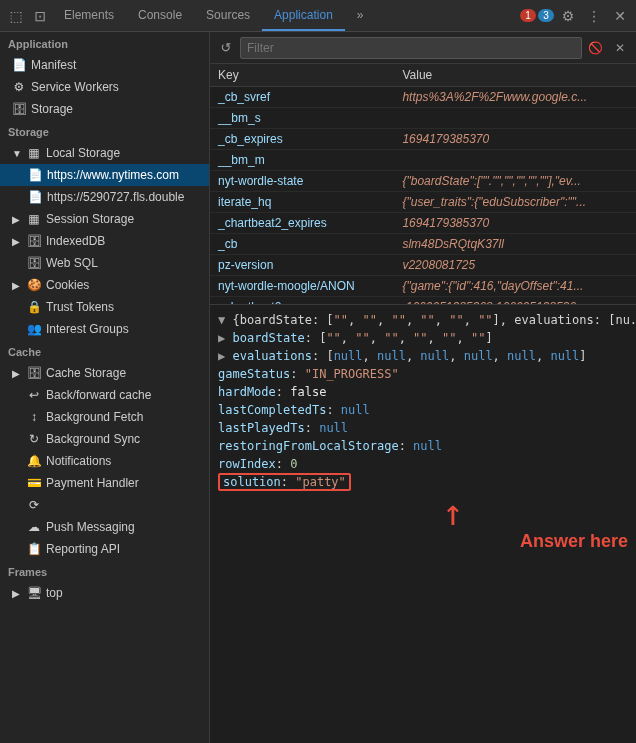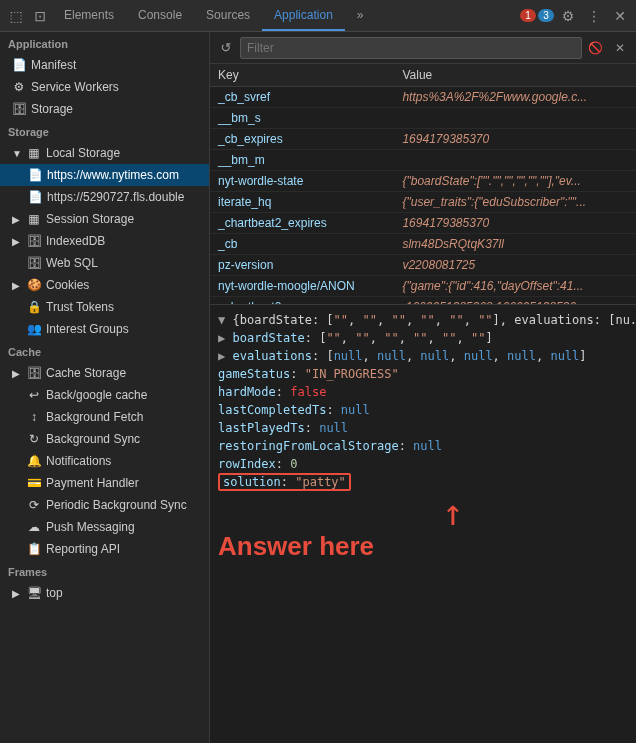--- a/index.html
+++ b/index.html
@@ -317,21 +317,21 @@
 
     <div class="sidebar-section-header">Cache</div>
     <div class="sidebar-item">
       <span class="expand-arrow">▶</span>
       <span class="sidebar-icon">🗄</span>
       <span>Cache Storage</span>
     </div>
     <div class="sidebar-item">
       <span class="expand-arrow"> </span>
       <span class="sidebar-icon">↩</span>
-      <span>Back/google cache</span>
+      <span>Back/forward cache</span>
     </div>
 
     <div class="sidebar-item">
       <span class="expand-arrow"> </span>
       <span class="sidebar-icon">↕</span>
       <span>Background Fetch</span>
     </div>
     <div class="sidebar-item">
       <span class="expand-arrow"> </span>
       <span class="sidebar-icon">↻</span>
@@ -343,21 +343,20 @@
       <span>Notifications</span>
     </div>
     <div class="sidebar-item">
       <span class="expand-arrow"> </span>
       <span class="sidebar-icon">💳</span>
       <span>Payment Handler</span>
     </div>
     <div class="sidebar-item">
       <span class="expand-arrow"> </span>
       <span class="sidebar-icon">⟳</span>
-      <span>Periodic Background Sync</span>
     </div>
     <div class="sidebar-item">
       <span class="expand-arrow"> </span>
       <span class="sidebar-icon">☁</span>
       <span>Push Messaging</span>
     </div>
     <div class="sidebar-item">
       <span class="expand-arrow"> </span>
       <span class="sidebar-icon">📋</span>
       <span>Reporting API</span>
@@ -436,24 +435,24 @@
             </tr>
           </tbody>
       </table>
     </div>
 
     <div class="detail-panel" id="detail-panel">
     <div class="detail-line"><span style="color:#9a9a9a">▼ </span><span style="color:#d4d4d4">{boardState: [<span style="color:#ce9178">""</span>, <span style="color:#ce9178">""</span>, <span style="color:#ce9178">""</span>, <span style="color:#ce9178">""</span>, <span style="color:#ce9178">""</span>, <span style="color:#ce9178">""</span>], evaluations: [nu...</span></div>
         <div class="detail-line"><span style="color:#9a9a9a">  ▶ </span><span style="color:#9cdcfe">boardState</span>: [<span style="color:#ce9178">""</span>, <span style="color:#ce9178">""</span>, <span style="color:#ce9178">""</span>, <span style="color:#ce9178">""</span>, <span style="color:#ce9178">""</span>, <span style="color:#ce9178">""</span>]</div>
         <div class="detail-line"><span style="color:#9a9a9a">  ▶ </span><span style="color:#9cdcfe">evaluations</span>: [<span style="color:#569cd6">null</span>, <span style="color:#569cd6">null</span>, <span style="color:#569cd6">null</span>, <span style="color:#569cd6">null</span>, <span style="color:#569cd6">null</span>, <span style="color:#569cd6">null</span>]</div>
         <div class="detail-line">    <span style="color:#9cdcfe">gameStatus</span>: <span style="color:#ce9178">"IN_PROGRESS"</span></div>
-        <div class="detail-line">    <span style="color:#9cdcfe">hardMode</span>: <span style="color:#ef4444">false</span></div>
+        <div class="detail-line">    <span style="color:#9cdcfe">hardMode</span>: <span style="color:#e5e5e5">false</span></div>
         <div class="detail-line">    <span style="color:#9cdcfe">lastCompletedTs</span>: <span style="color:#569cd6">null</span></div>
         <div class="detail-line">    <span style="color:#9cdcfe">lastPlayedTs</span>: <span style="color:#569cd6">null</span></div>
         <div class="detail-line">    <span style="color:#9cdcfe">restoringFromLocalStorage</span>: <span style="color:#569cd6">null</span></div>
         <div class="detail-line">    <span style="color:#9cdcfe">rowIndex</span>: <span style="color:#b5cea8">0</span></div>
         <div class="detail-line"><span style="border: 2px solid #e74c3c; padding: 0 3px; border-radius: 2px;">    <span style="color:#9cdcfe">solution</span>: <span style="color:#ce9178">"patty"</span></span></div>
         <div style="text-align: center; padding: 4px 0px 0px 60px;"><span style="color:#e74c3c; font-size:36px; line-height:1; display:inline-block;">↑</span></div>
-        <div style="color: rgb(231, 76, 60); font-size: 26px; font-weight: bold; font-family: Arial, sans-serif; text-align: left; padding: 0px 0px 8px;">Answer here</div>
+        <div style="color: rgb(231, 76, 60); font-size: 18px; font-weight: bold; font-family: Arial, sans-serif; text-align: right; padding: 0px 0px 8px;">Answer here</div>
       </div>
 
   </div>
 </div>
 
 </body></html>

